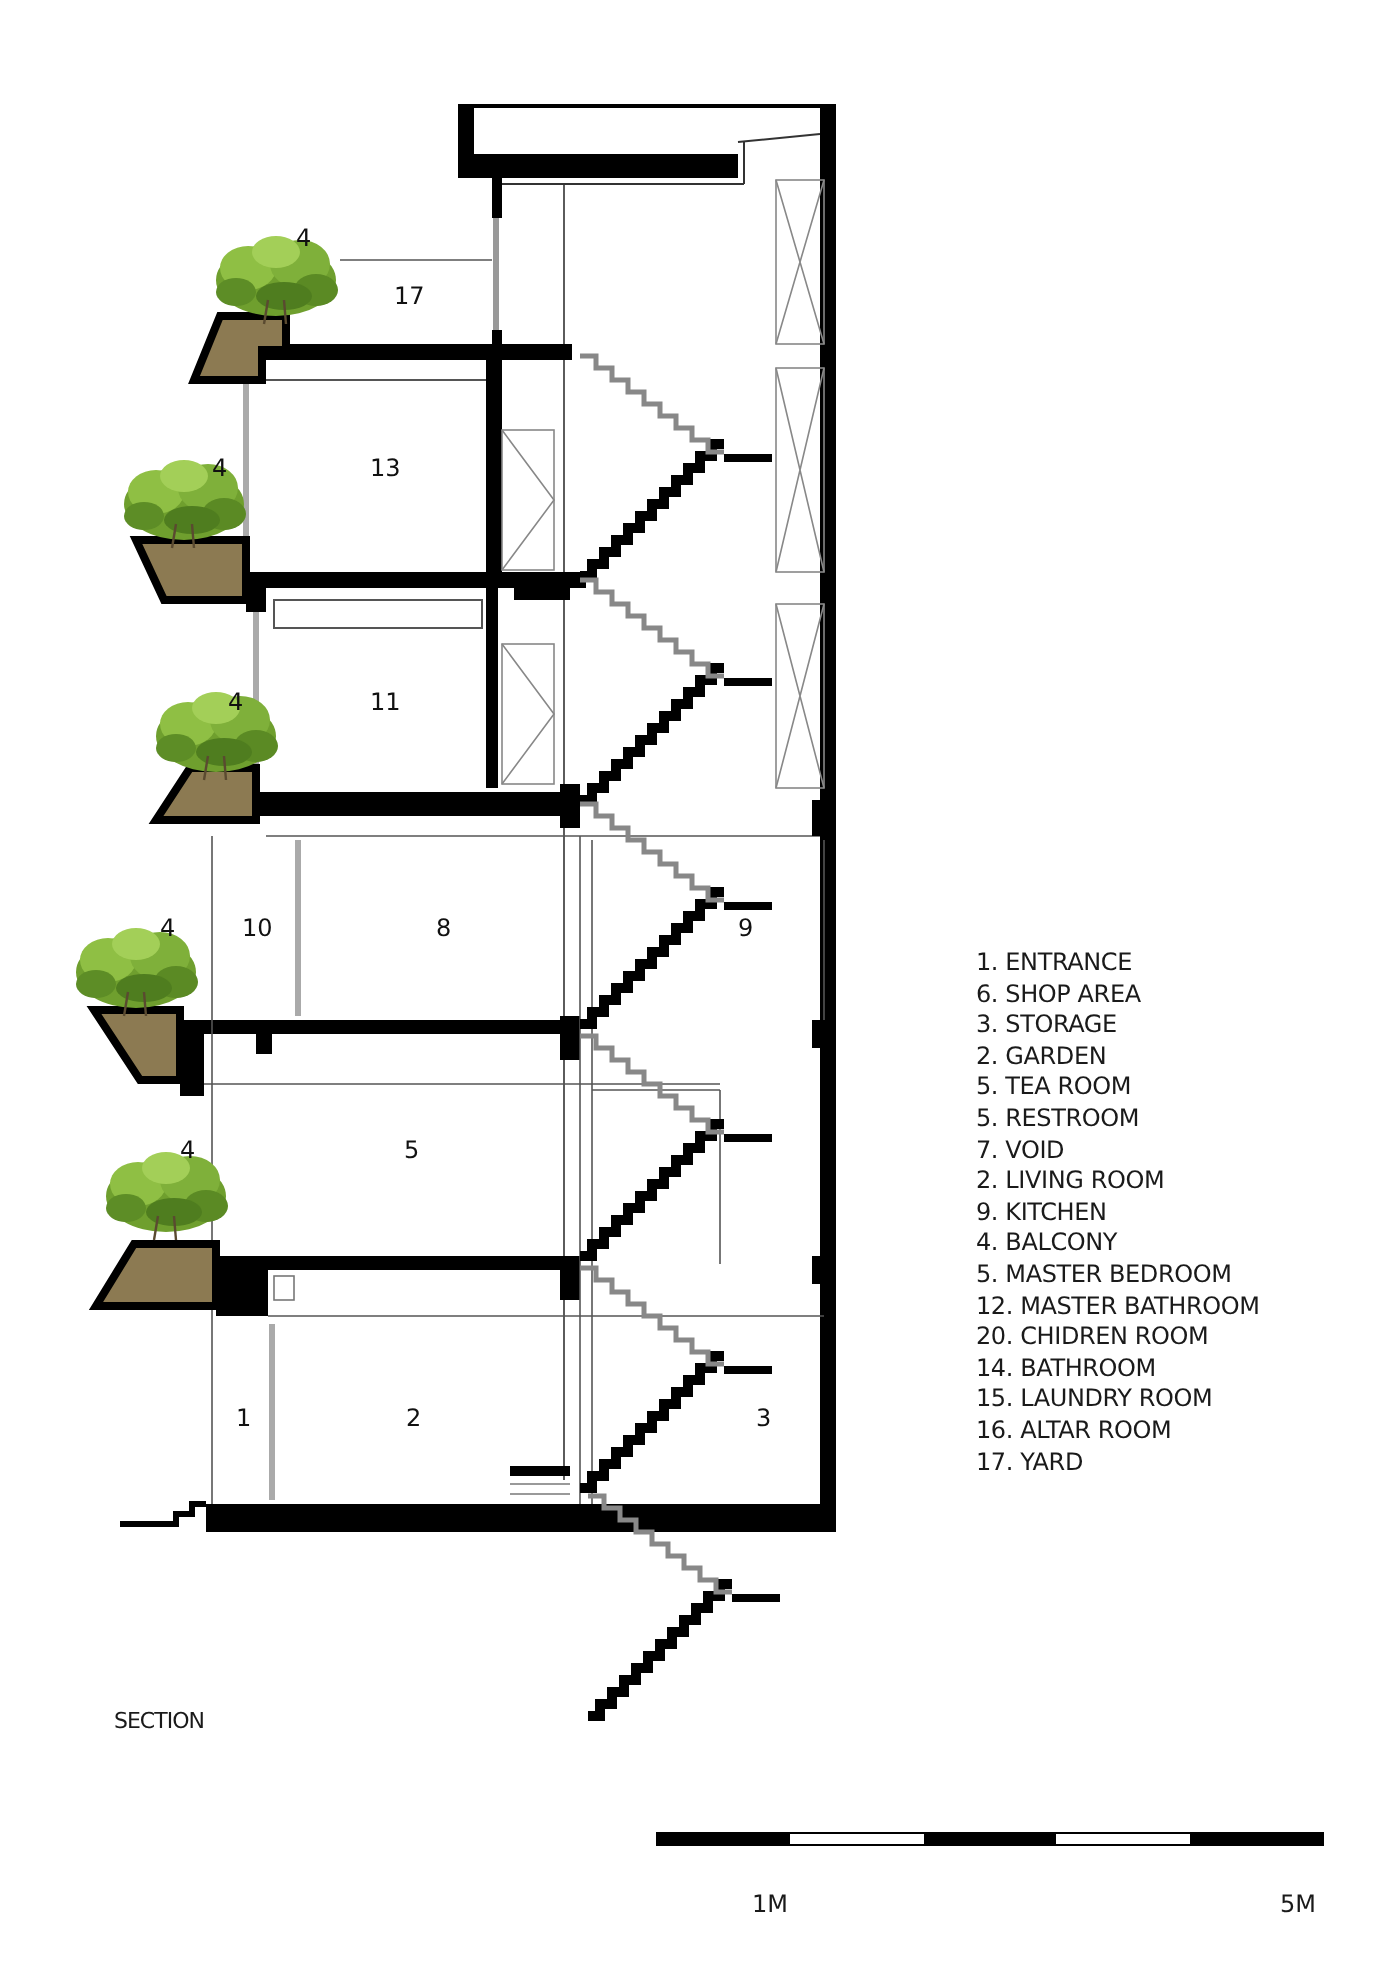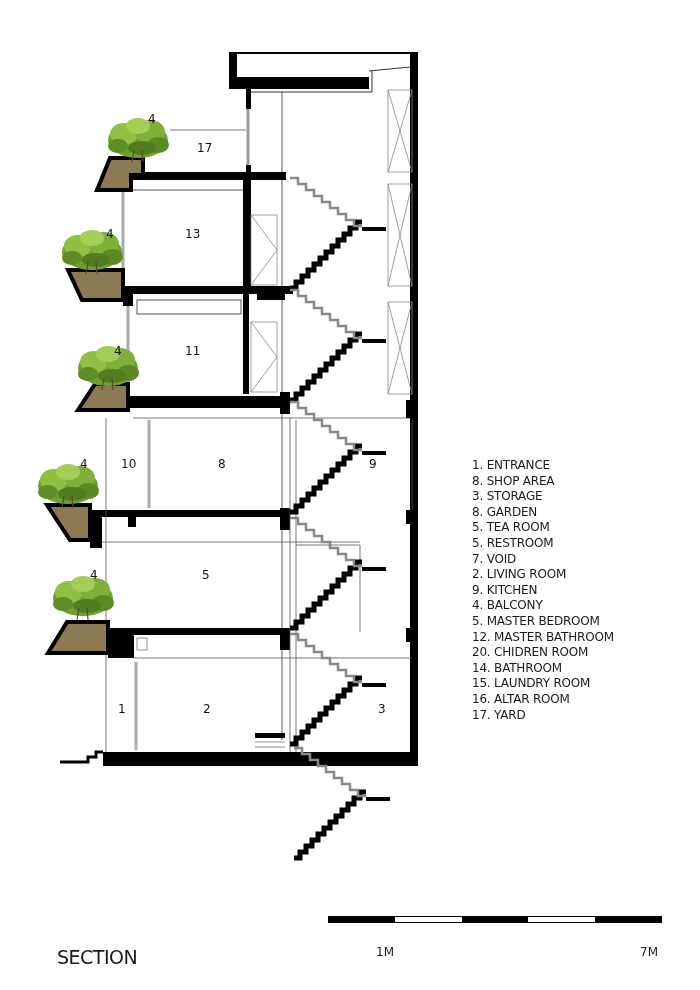--- a/index.html
+++ b/index.html
@@ -1,23 +1,23 @@
 <!DOCTYPE html>
 <html><head>
   <meta charset="utf-8">
   <style>
     html, body { margin: 0; padding: 0; background: #ffffff; }
     body { width: 700px; height: 990px; position: relative; overflow: hidden;
            font-family: "DejaVu Sans", sans-serif; color: #111; }
     #drawing { position: absolute; left: 0; top: 0; width: 700px; height: 990px; }
     .room-label { font-family: "DejaVu Sans", sans-serif; font-size: 12px; fill: #111; }
-    .legend { position: absolute; left: 472px; top: 458px; margin: 0; padding: 0; list-style: none; }
+    .legend { position: absolute; left: 472px; top: 458px; margin: 16px; padding: 0; list-style: none; }
     .legend li { font-family: "DejaVu Sans", sans-serif; font-size: 12px; line-height: 15.6px;
                  letter-spacing: -0.2px; color: #1a1a1a; white-space: nowrap; }
-    .title { position: absolute; left: 57px; top: 946px; font-size: 19px; letter-spacing: -0.5px;
+    .title { position: absolute; left: 57px; top: 854px; font-size: 11px; letter-spacing: -0.5px;
              font-family: "DejaVu Sans", sans-serif; color: #1a1a1a; }
     .scale-label { position: absolute; top: 945px; font-size: 12px; color: #1a1a1a;
                    font-family: "DejaVu Sans", sans-serif; }
     .scalebar { position: absolute; left: 328px; top: 916px; width: 334px; height: 7px;
                 display: flex; border: 1px solid #000; box-sizing: border-box; }
     .scalebar .seg { flex: 1; }
   </style>
 </head>
 <body>
 
@@ -167,40 +167,40 @@
     <text class="room-label" x="90" y="579">4</text>
     <text class="room-label" x="202" y="579">5</text>
     <text class="room-label" x="118" y="713">1</text>
     <text class="room-label" x="203" y="713">2</text>
     <text class="room-label" x="378" y="713">3</text>
   </g>
 </svg>
 
 <ul class="legend">
   <li>1. ENTRANCE</li>
-  <li>8. SHOP AREA</li>
+  <li>6. SHOP AREA</li>
   <li>3. STORAGE</li>
-  <li>8. GARDEN</li>
+  <li>2. GARDEN</li>
   <li>5. TEA ROOM</li>
   <li>5. RESTROOM</li>
   <li>7. VOID</li>
   <li>2. LIVING ROOM</li>
   <li>9. KITCHEN</li>
   <li>4. BALCONY</li>
   <li>5. MASTER BEDROOM</li>
   <li>12. MASTER BATHROOM</li>
   <li>20. CHIDREN ROOM</li>
   <li>14. BATHROOM</li>
   <li>15. LAUNDRY ROOM</li>
   <li>16. ALTAR ROOM</li>
   <li>17. YARD</li>
 </ul>
 
 <div class="title">SECTION</div>
 <div class="scale-label" style="left:376px;">1M</div>
-<div class="scale-label" style="left:640px;">7M</div>
+<div class="scale-label" style="left:640px;">5M</div>
 <div class="scalebar">
   <div class="seg" style="background:#000"></div>
   <div class="seg" style="background:#fff"></div>
   <div class="seg" style="background:#000"></div>
   <div class="seg" style="background:#fff"></div>
   <div class="seg" style="background:#000"></div>
 </div>
 
 </body></html>

